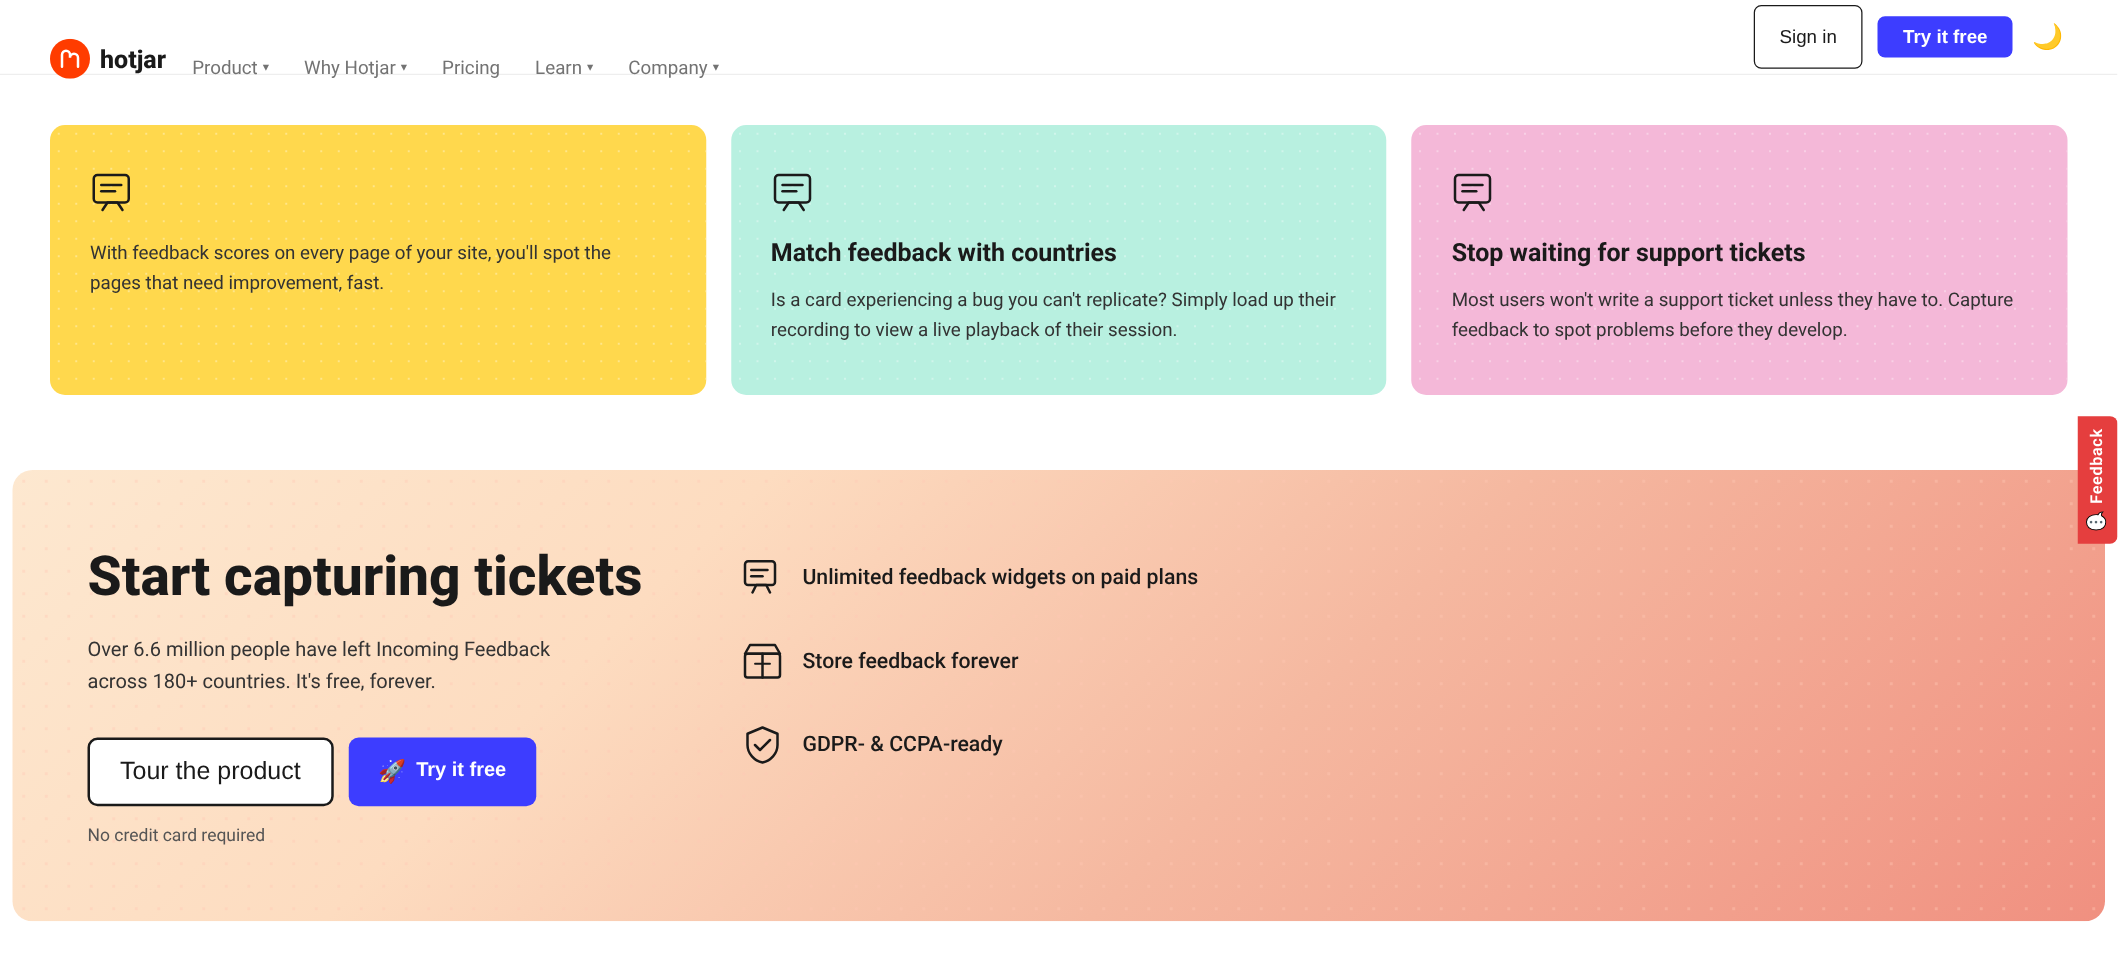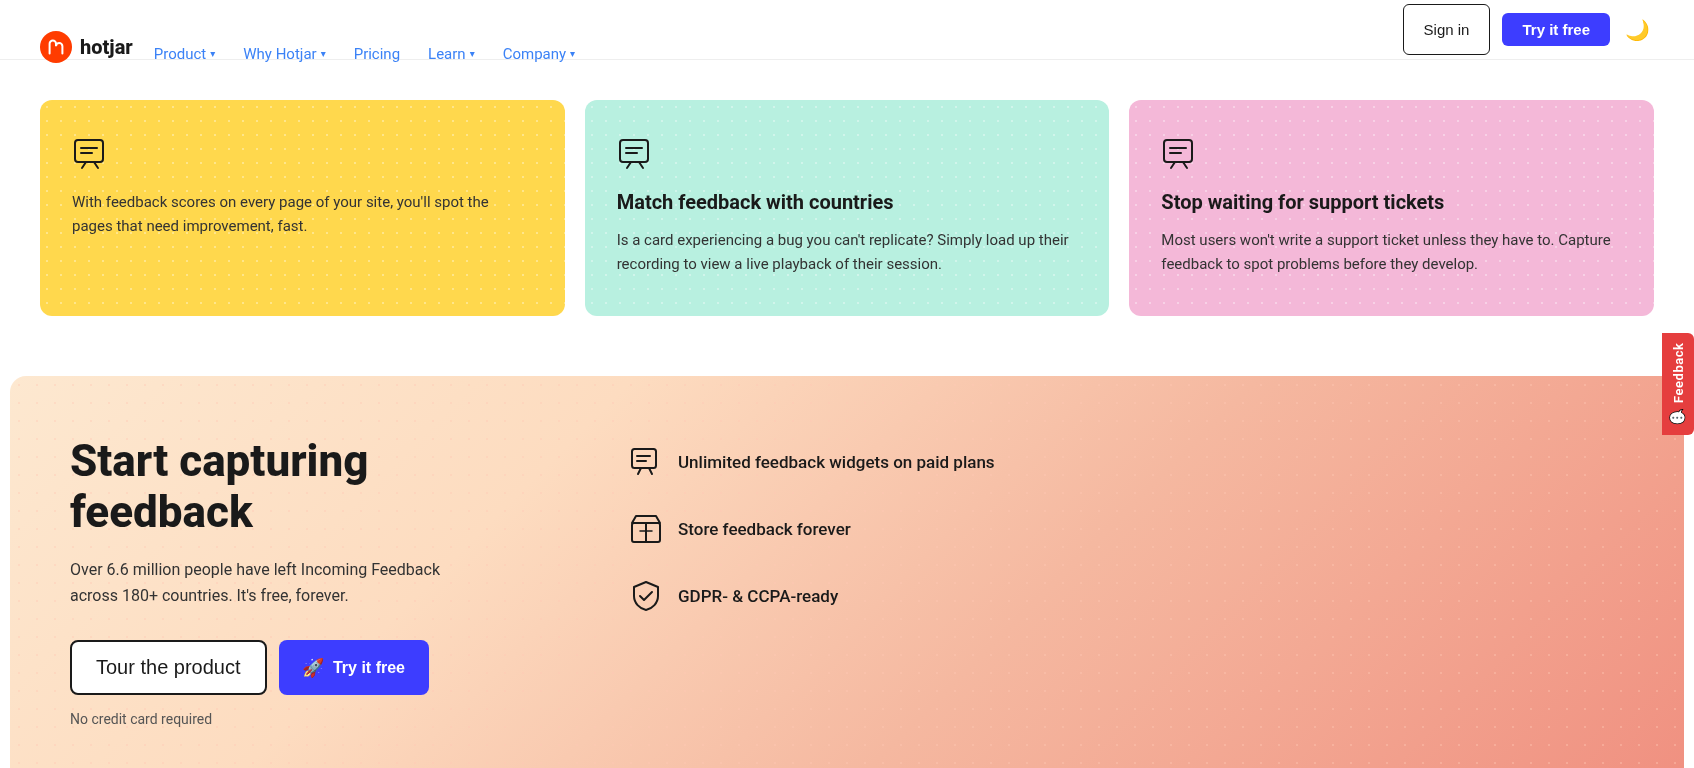--- a/index.html
+++ b/index.html
@@ -9,21 +9,21 @@
     nav {
       display: flex; align-items: center; justify-content: space-between;
       padding: 0 40px; height: 60px; border-bottom: 1px solid #eee;
       position: relative; z-index: 10; background: #fff;
     }
     .nav-left { display: flex; align-items: flex-end; gap: 21px; }
     .nav-logo { display: flex; align-items: center; gap: 8px; text-decoration: none; }
     .nav-logo-icon { width: 32px; height: 32px; }
     .nav-links { display: flex; align-items: center; gap: 28px; }
     .nav-link {
-      font-size: 15px; color: #3b82f6; text-decoration: none; cursor: pointer;
+      font-size: 15px; color: #737373; text-decoration: none; cursor: pointer;
       display: flex; align-items: center; gap: 4px; margin-top: 48px;
     }
     .nav-right { display: flex; align-items: center; gap: 12px; }
     .btn-signin {
       padding: 16px 20px; border: 1.5px solid #1a1a1a; border-radius: 6px;
       background: #fff; font-size: 15px; cursor: pointer; color: #1a1a1a;
     }
     .btn-try {
       padding: 8px 20px; border: none; border-radius: 6px;
       background: #3d3dff; color: #fff; font-size: 15px; cursor: pointer; font-weight: 600;
@@ -199,21 +199,21 @@
       </svg>
     </div>
     <div class="card-title">Stop waiting for support tickets</div>
     <div class="card-desc">Most users won't write a support ticket unless they have to. Capture feedback to spot problems before they develop.</div>
   </div>
 
 </div>
 
 <div class="cta-section">
   <div class="cta-left">
-    <h2 class="cta-title">Start capturing feedback</h2>
+    <h2 class="cta-title">Start capturing tickets</h2>
     <p class="cta-desc">Over 6.6 million people have left Incoming Feedback across 180+ countries. It's free, forever.</p>
     <div class="cta-buttons">
       <button class="btn-tour">Tour the product</button>
       <button class="btn-try-cta">
         <span style="font-size:18px;">🚀</span>
         <span>Try it free</span>
       </button>
     </div>
     <div class="no-cc">No credit card required</div>
   </div>

